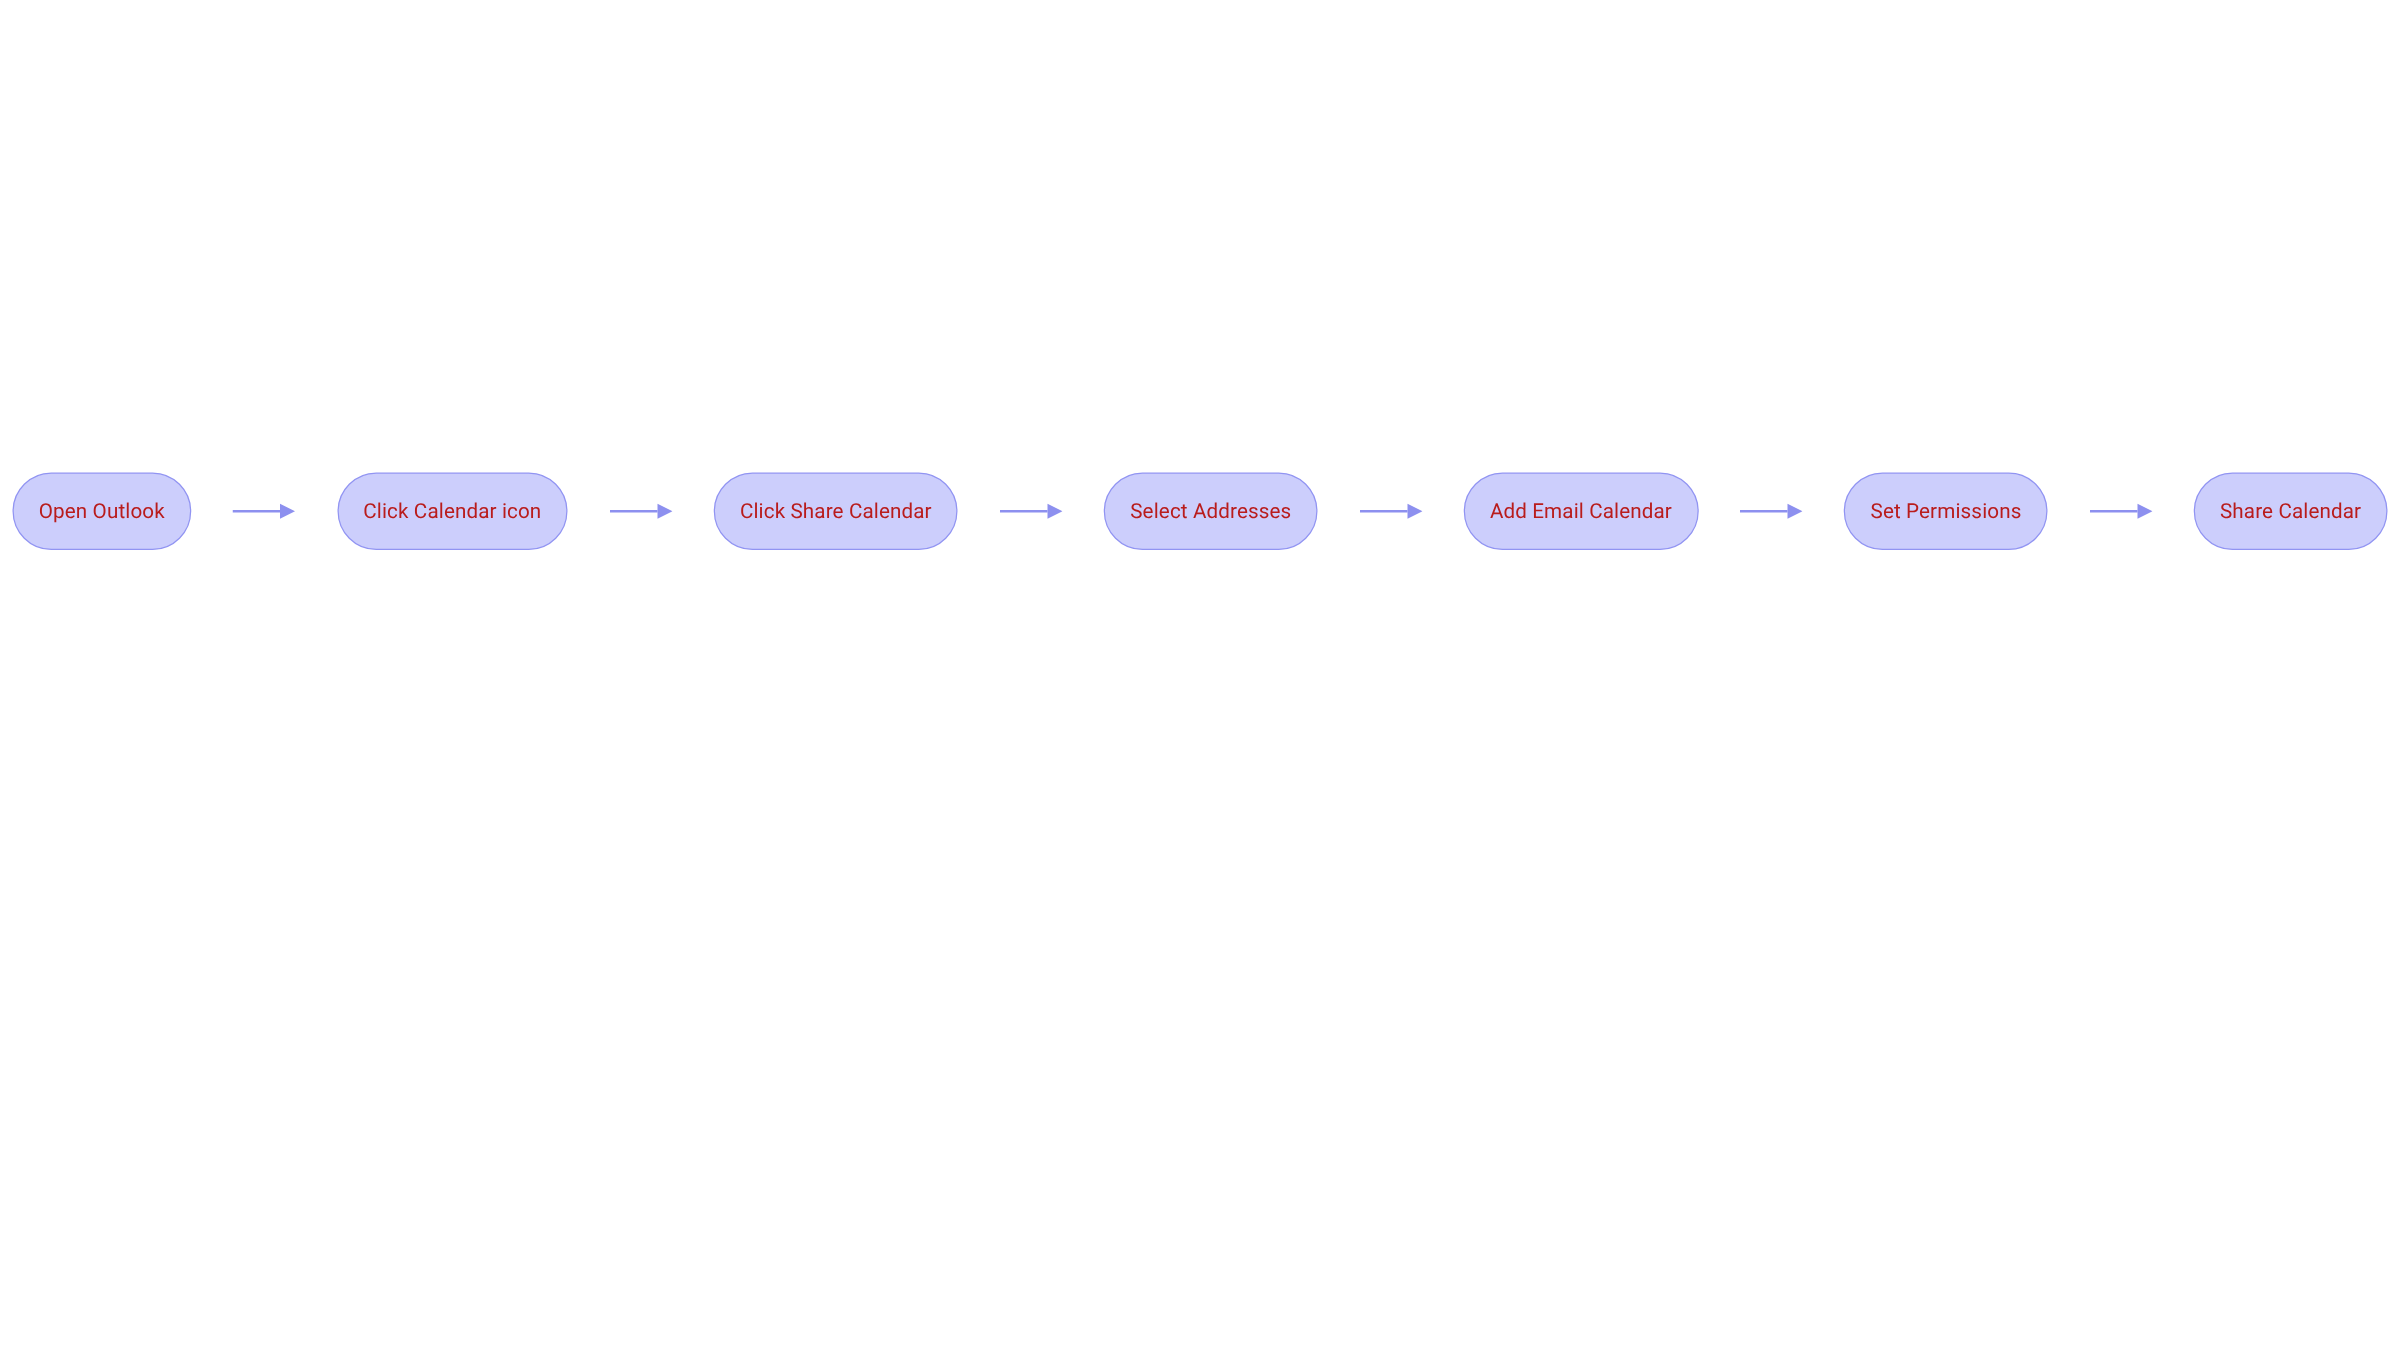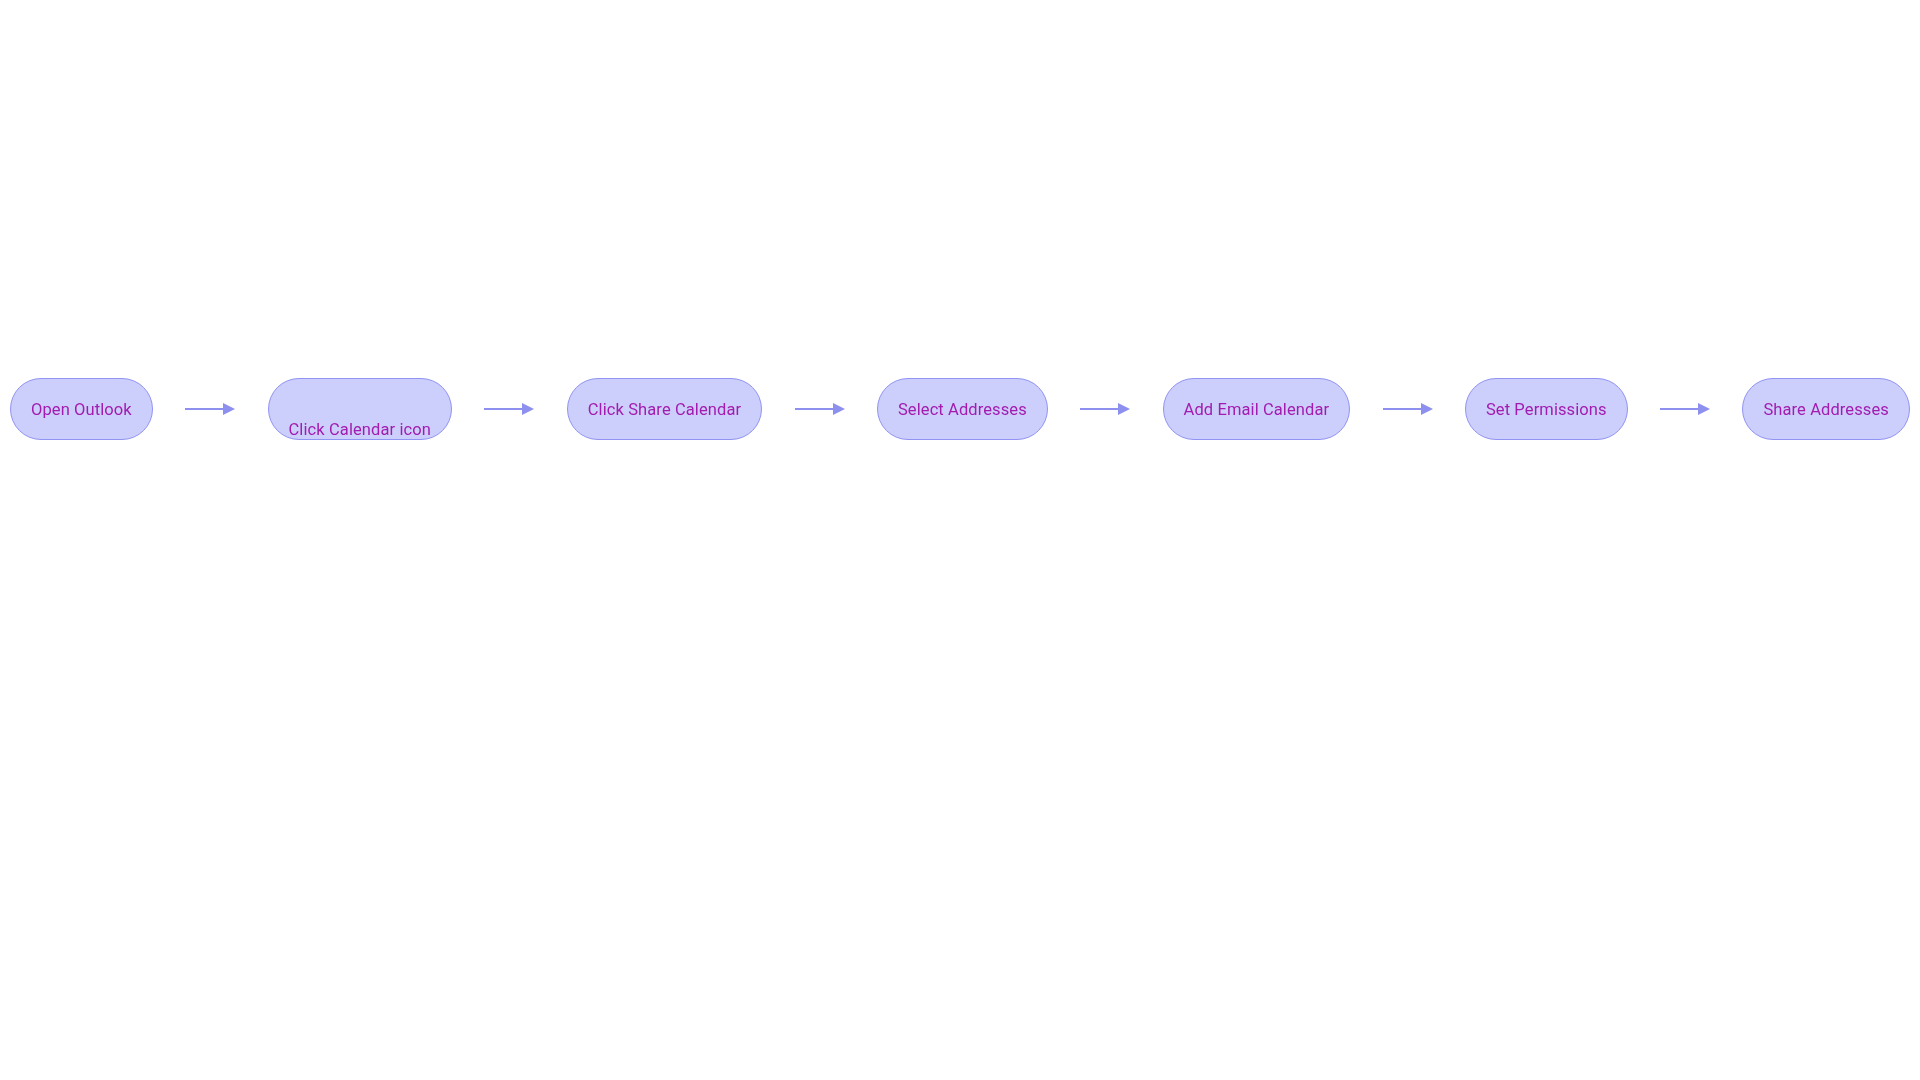--- a/index.html
+++ b/index.html
@@ -23,42 +23,42 @@
     top: 378px;
     height: 62px;
     display: flex;
     align-items: center;
     justify-content: space-between;
   }
   .node {
     background: #cccefc;
     border: 1px solid #9194f2;
     border-radius: 999px;
-    color: #a21caf;
+    color: #b91c1c;
     font-size: 16.5px;
     letter-spacing: 0.1px;
     display: flex;
     align-items: center;
     justify-content: center;
-    padding: 0 20px;
+    padding: 16px 20px;
     height: 62px;
     box-sizing: border-box;
     white-space: nowrap;
   }
   .arrow-wrap {
     display: flex;
     align-items: center;
     flex: 0 0 auto;
   }
   .arrow-svg {
     display: block;
   }
   
   .w-open-outlook      { min-width: 136px; }
-  .w-click-calendar    { min-width: 172px; align-items: flex-end; }
+  .w-click-calendar    { min-width: 172px; }
   .w-click-share       { min-width: 186px; }
   .w-select-calendar   { min-width: 156px; }
   .w-add-email         { min-width: 186px; }
   .w-set-permissions   { min-width: 160px; justify-content: center; }
   .w-share-calendar    { min-width: 150px; }
 </style>
 </head>
 <body>
 
 <div class="canvas">
@@ -124,17 +124,17 @@
     </div>
 
     <div class="arrow-wrap">
       <svg class="arrow-svg" width="50" height="20" viewBox="0 0 50 20">
         <line x1="0" y1="10" x2="38" y2="10" stroke="#8d90ef" stroke-width="2"></line>
         <polygon points="38,4 50,10 38,16" fill="#8d90ef"></polygon>
       </svg>
     </div>
 
     <div class="node w-share-calendar">
-      <span>Share Addresses</span>
+      <span>Share Calendar</span>
     </div>
 
   </div>
 </div>
 
 </body></html>

